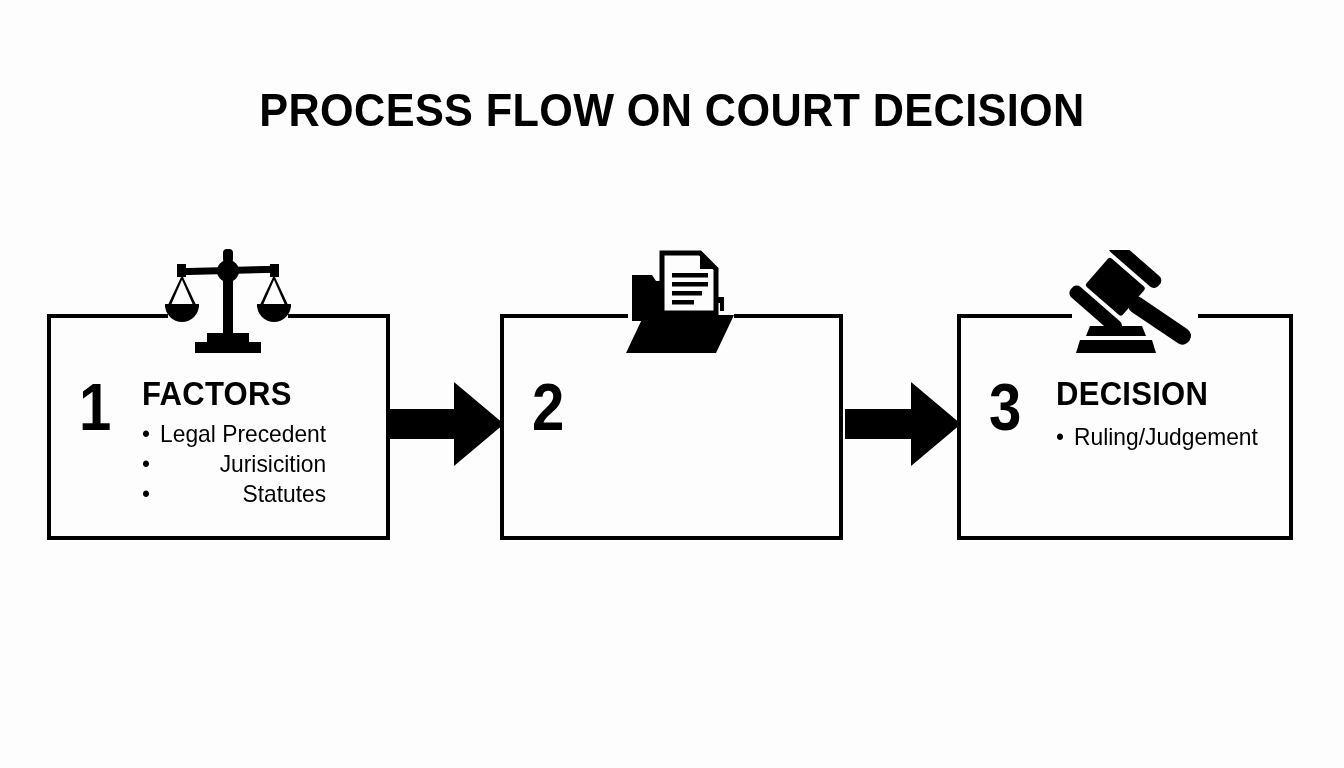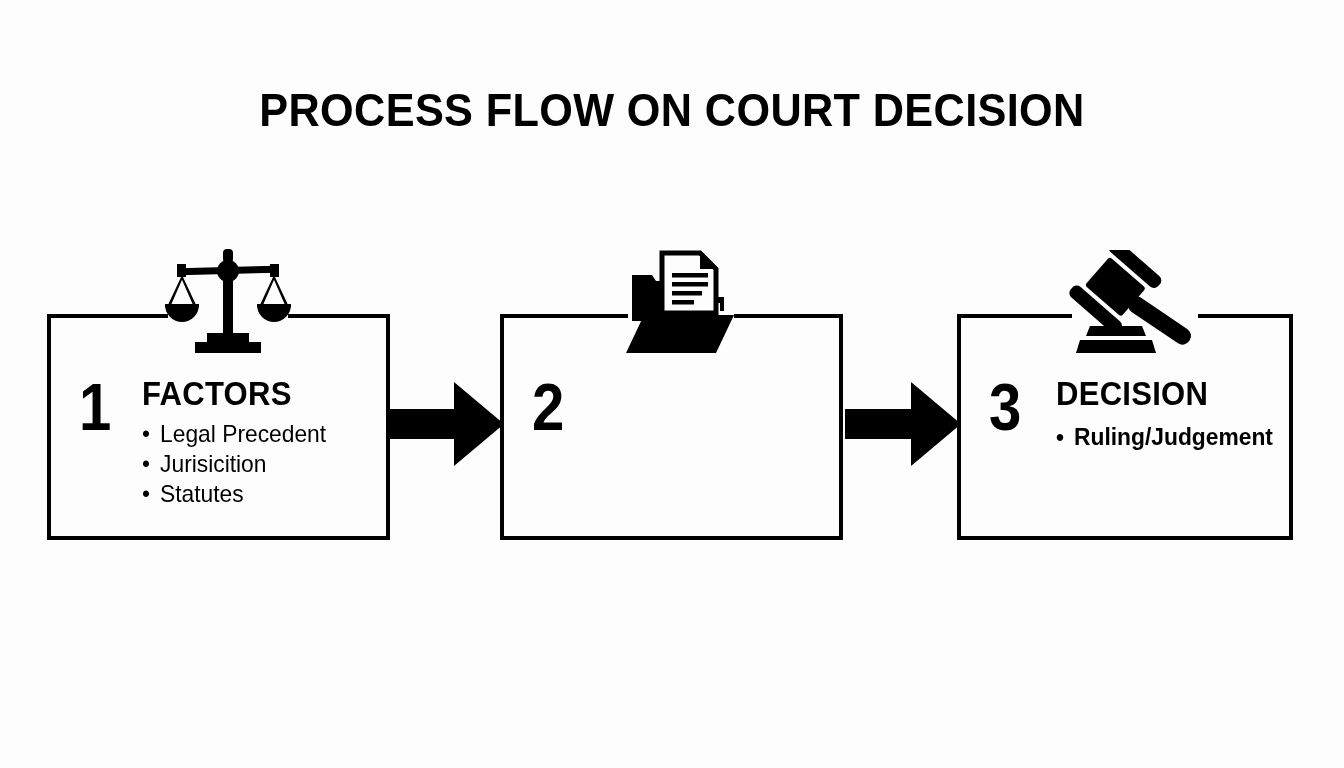--- a/index.html
+++ b/index.html
@@ -82,41 +82,42 @@
     line-height: 36px;
     letter-spacing: 0.3px;
     transform: scaleX(0.94);
     transform-origin: left top;
     white-space: nowrap;
   }
   .bullets {
     list-style: none;
     margin: 7px 0 9px 0;
     padding: 0;
+    text-align: right;
   }
   .bullets li {
     font-family: "Liberation Sans Narrow", "Liberation Sans", sans-serif;
     font-size: 24px;
     line-height: 30px;
     white-space: nowrap;
     padding-left: 19px;
     position: relative;
     transform: scaleX(0.95);
     transform-origin: left top;
   }
   .bullets li::before {
     content: "\2022";
     position: absolute;
     left: 0;
     top: 0;
     font-size: 24px;
     line-height: 30px;
   }
   .step-3 .step-body { margin-left: 30px; }
-  .step-3 .bullets { margin-top: 10px; font-weight: bold; }
+  .step-3 .bullets { margin-top: 10px; }
 
   
   .icon-wrap {
     position: absolute;
     z-index: 5;
   }
   .icon-mask {
     position: absolute;
     background: #fdfdfd;
     z-index: 4;

